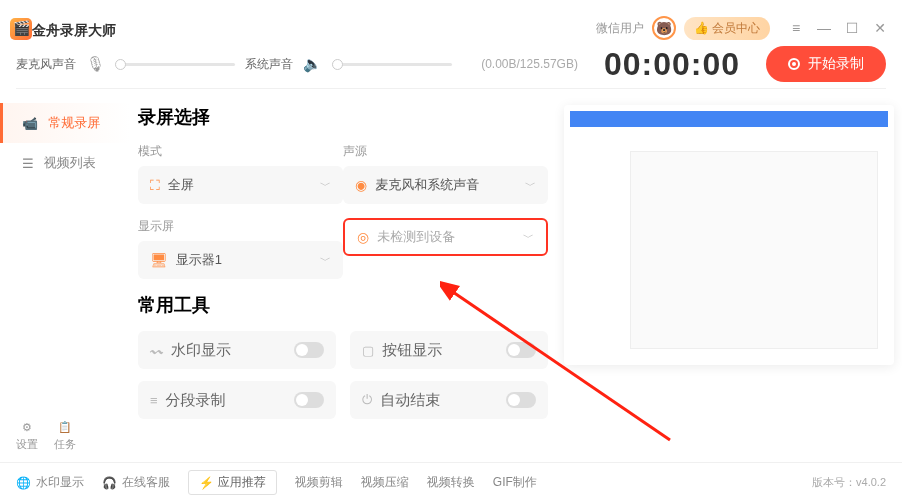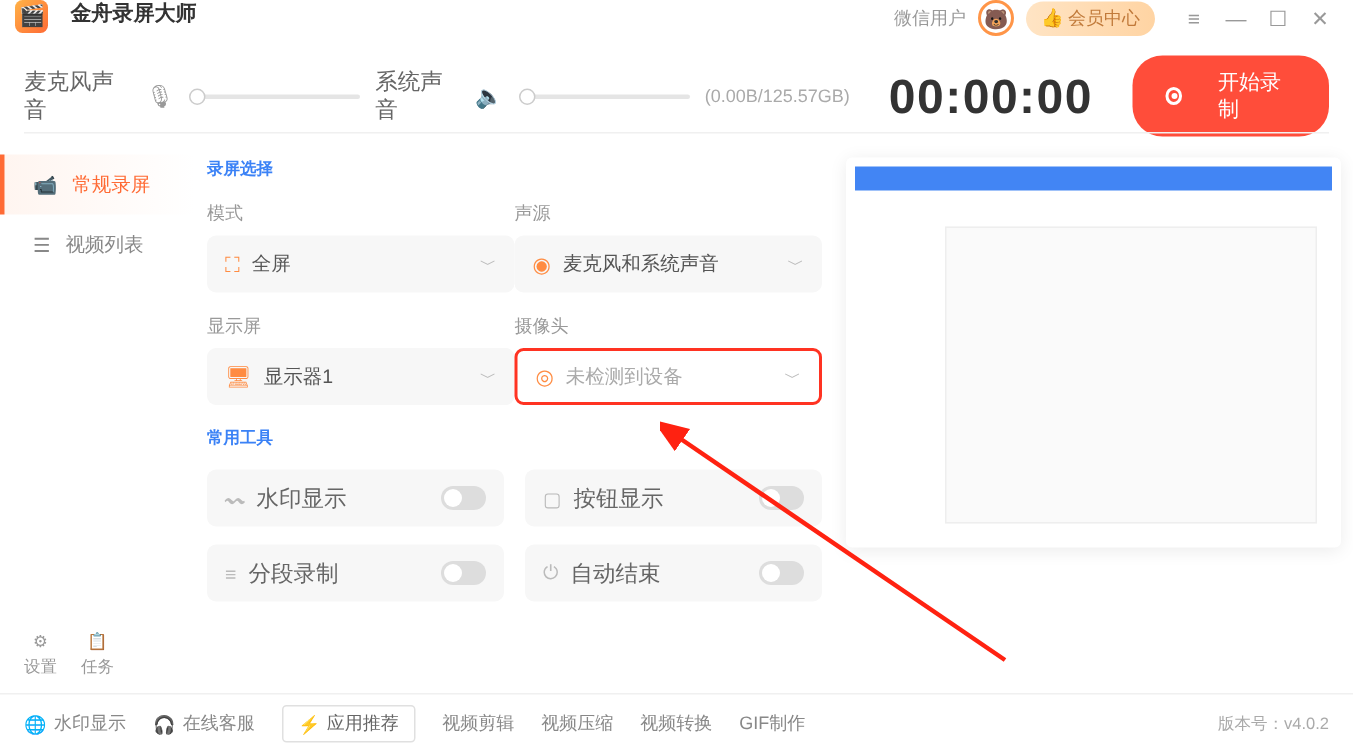--- a/index.html
+++ b/index.html
@@ -1,46 +1,46 @@
 <!DOCTYPE html>
 <html><head>
 <meta charset="utf-8">
 <style>
 *{margin:0;padding:0;box-sizing:border-box;font-family:"Microsoft YaHei",sans-serif}
 body{width:902px;height:502px;background:#fff;display:flex;flex-direction:column;font-size:13px;color:#333;position:relative;overflow:hidden}
-.titlebar{height:40px;display:flex;align-items:flex-start;padding:0 10px;gap:15px}
+.titlebar{height:40px;display:flex;align-items:flex-end;padding:0 10px;gap:0}
 .logo{width:22px;height:22px;background:linear-gradient(135deg,#ffb347,#ff6b35);border-radius:5px;position:relative}
 .logo::after{content:"🎬";position:absolute;font-size:14px;top:2px;left:3px}
 .title{font-weight:600;font-size:14px}
 .titlebar-right{margin-left:auto;display:flex;align-items:center;gap:8px}
 .wx-user{color:#999;font-size:12px}
 .avatar{width:24px;height:24px;border:2px solid #ff9548;border-radius:50%;background:#fff;display:flex;align-items:center;justify-content:center;font-size:13px}
 .vip-btn{background:linear-gradient(90deg,#ffe4c4,#ffd4a3);color:#c17a3a;padding:3px 10px;border-radius:12px;font-size:12px;display:flex;align-items:center;gap:3px}
 .win-ctrl{display:flex;gap:4px;margin-left:6px}
 .win-ctrl span{width:24px;height:24px;display:flex;align-items:center;justify-content:center;color:#999;font-size:14px;cursor:pointer}
 .toolbar{height:48px;display:flex;align-items:center;padding:0 16px;gap:10px}
-.aud-lbl{color:#666;font-size:15px}
+.aud-lbl{color:#666;font-size:12px}
 .aud-icon{color:#999;font-size:15px}
 .aud-slider{width:120px;height:3px;background:#e5e5e5;border-radius:2px;position:relative}
 .aud-slider .knob{position:absolute;left:0;top:-4px;width:11px;height:11px;background:#fff;border:1px solid #ccc;border-radius:50%}
 .storage{color:#aaa;font-size:12px;margin-left:auto}
 .timer{font-size:32px;font-weight:700;margin:0 16px;letter-spacing:1px}
-.rec-btn{background:#ff4d3a;color:#fff;padding:9px 22px;border-radius:20px;font-size:14px;display:flex;align-items:center;gap:24px;font-weight:500}
+.rec-btn{background:#ff4d3a;color:#fff;padding:9px 22px;border-radius:20px;font-size:14px;display:flex;align-items:center;gap:8px;font-weight:500}
 .rec-dot{width:12px;height:12px;border:2px solid #fff;border-radius:50%;position:relative}
 .rec-dot::after{content:"";position:absolute;top:2px;left:2px;width:4px;height:4px;background:#fff;border-radius:50%}
 .divider{height:1px;background:#f0f0f0;margin:0 16px}
 .body{flex:1;display:flex}
 .sidebar{width:130px;padding-top:14px}
 .sb-item{height:40px;display:flex;align-items:center;padding-left:22px;gap:10px;color:#888;font-size:13px}
 .sb-item.active{color:#ff6b35;border-left:3px solid #ff6b35;padding-left:19px;background:linear-gradient(90deg,#fff5f0,transparent)}
 .sb-bottom{position:absolute;bottom:50px;left:16px;display:flex;gap:16px}
 .sb-bot-item{display:flex;flex-direction:column;align-items:center;gap:3px;color:#999;font-size:11px}
 .main{flex:1;padding:16px 8px;display:flex;gap:16px}
 .config{flex:1}
-.sec-title{font-weight:600;font-size:11px;margin-bottom:14px;color:#3b82f6}
+.sec-title{font-weight:600;font-size:18px;margin-bottom:14px;color:#000000}
 .field-row{display:flex;margin-bottom:14px}
 .field{flex:1}
 .field-lbl{color:#999;font-size:12px;margin-bottom:6px}
 .select{height:38px;background:#f7f7f7;border-radius:6px;display:flex;align-items:center;padding:0 12px;gap:8px;color:#555}
 .select .ic{color:#ff8c42;font-size:14px}
 .select .val{flex:1;font-size:13px}
 .select .chev{color:#bbb;font-size:11px}
 .select.highlight{border:2px solid #ff3322;background:#fff}
 .select.highlight .val{color:#aaa}
 .tool-row{display:flex;gap:14px;margin-bottom:12px}
@@ -146,21 +146,20 @@
       <div class="field-row">
         <div class="field">
           <div class="field-lbl">显示屏</div>
           <div class="select">
             <span class="ic">🖥</span>
             <span class="val">显示器1</span>
             <span class="chev">﹀</span>
           </div>
         </div>
         <div class="field">
-          <div class="field-lbl">摄像头</div>
           <div class="select highlight">
             <span class="ic">◎</span>
             <span class="val">未检测到设备</span>
             <span class="chev">﹀</span>
           </div>
         </div>
       </div>
       <div class="sec-title">常用工具</div>
       <div class="tool-row">
         <div class="tool-item">

